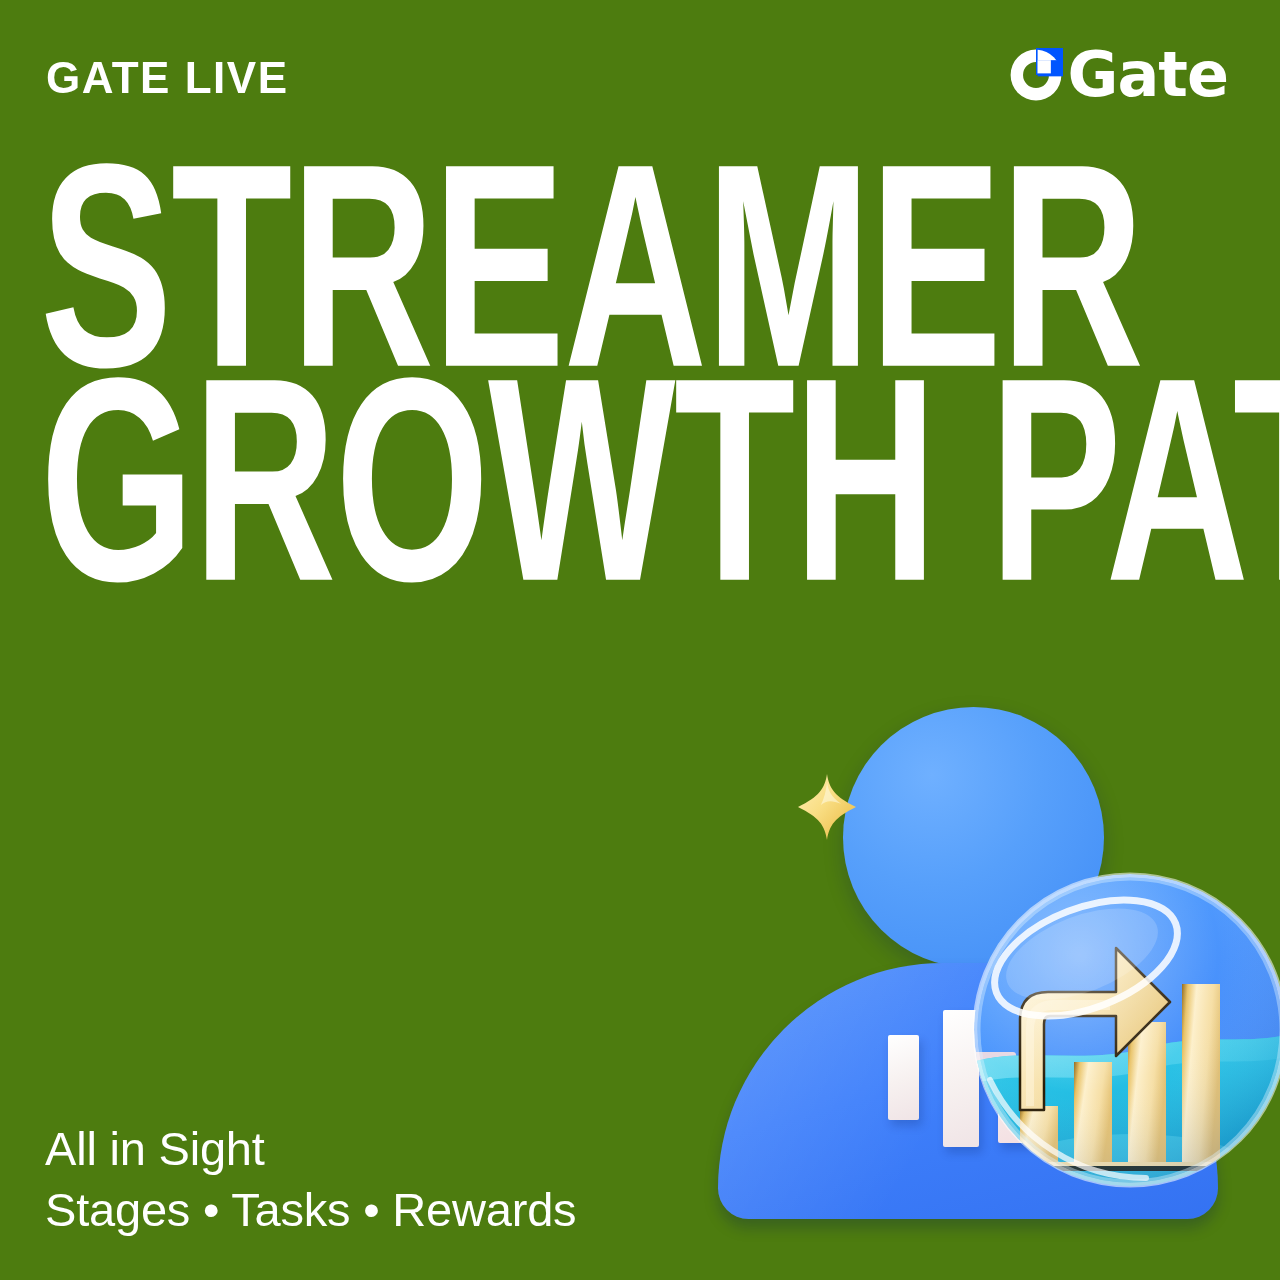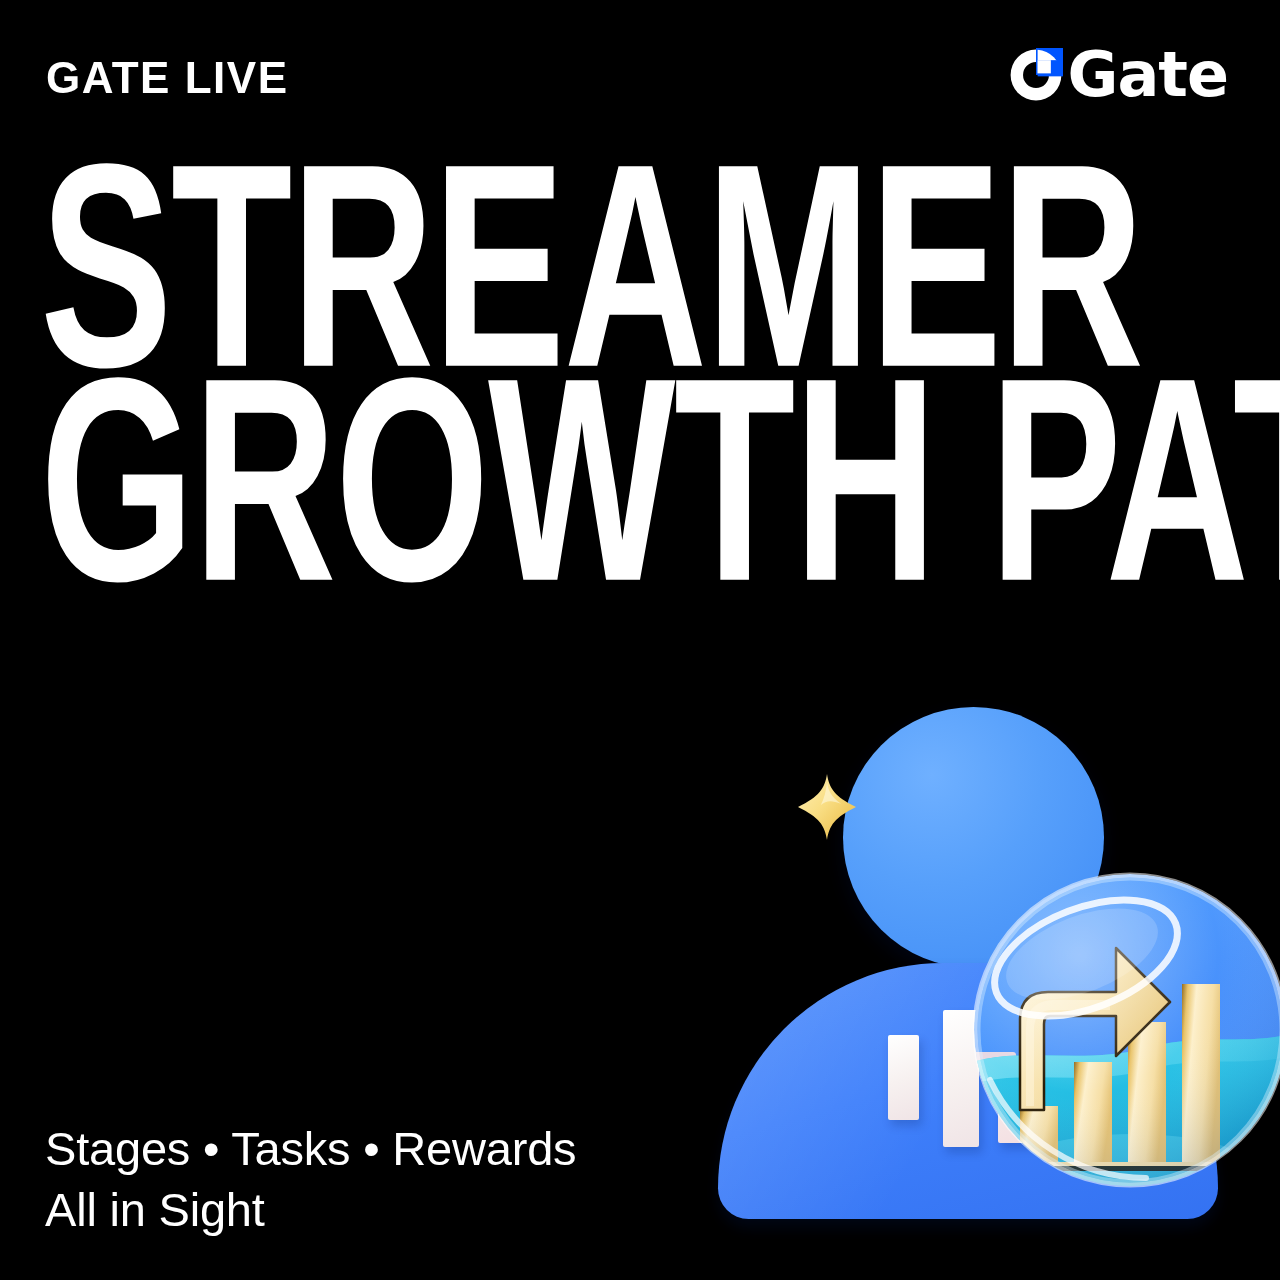--- a/index.html
+++ b/index.html
@@ -105,21 +105,21 @@
     overflow:hidden;
   }
   .sphere-svg{position:absolute;inset:0;width:100%;height:100%;}
 
   
   #poster *{ -webkit-user-select:none; user-select:none; }
 </style>
 </head>
 <body style="background: rgb(0, 85, 255);">
 
-<div id="poster" style="background: #000000;">
+<div id="poster" style="background: #4d7c0f;">
 
   <div class="brand-eyebrow">GATE LIVE</div>
 
   <div class="gate-logo">
     <span>
       <svg class="gate-mark" viewBox="0 0 100 100" aria-hidden="true">
         <path fill="#ffffff" d="M50 3A47 47 0 1 0 50 97 47 47 0 1 0 50 3Z
                                 M50 26a24 24 0 1 1 0 48 24 24 0 0 1 0-48Z"></path>
         <path fill="#0055ff" d="M50 0h50v50H50z"></path>
         <path fill="#ffffff" d="M53 3.4a47 47 0 0 1 43.6 43.6H53V3.4Z"></path>
@@ -129,22 +129,22 @@
     </span>
     <span class="gate-word">Gate</span>
   </div>
 
   <div class="headline">
     <span class="hl-line hl-1">STREAMER</span>
     <span class="hl-line hl-2">GROWTH PATH</span>
   </div>
 
   <div class="tagline">
+    <span>All in Sight</span>
     <span>Stages • Tasks • Rewards</span>
-    <span>All in Sight</span>
   </div>
 
   <div class="illus">
 
     <div class="avatar-head"></div>
     <div class="avatar-body"></div>
 
     <span class="sparkle">
       <svg viewBox="0 0 64 70" width="64" height="70" aria-hidden="true">
         <defs>

